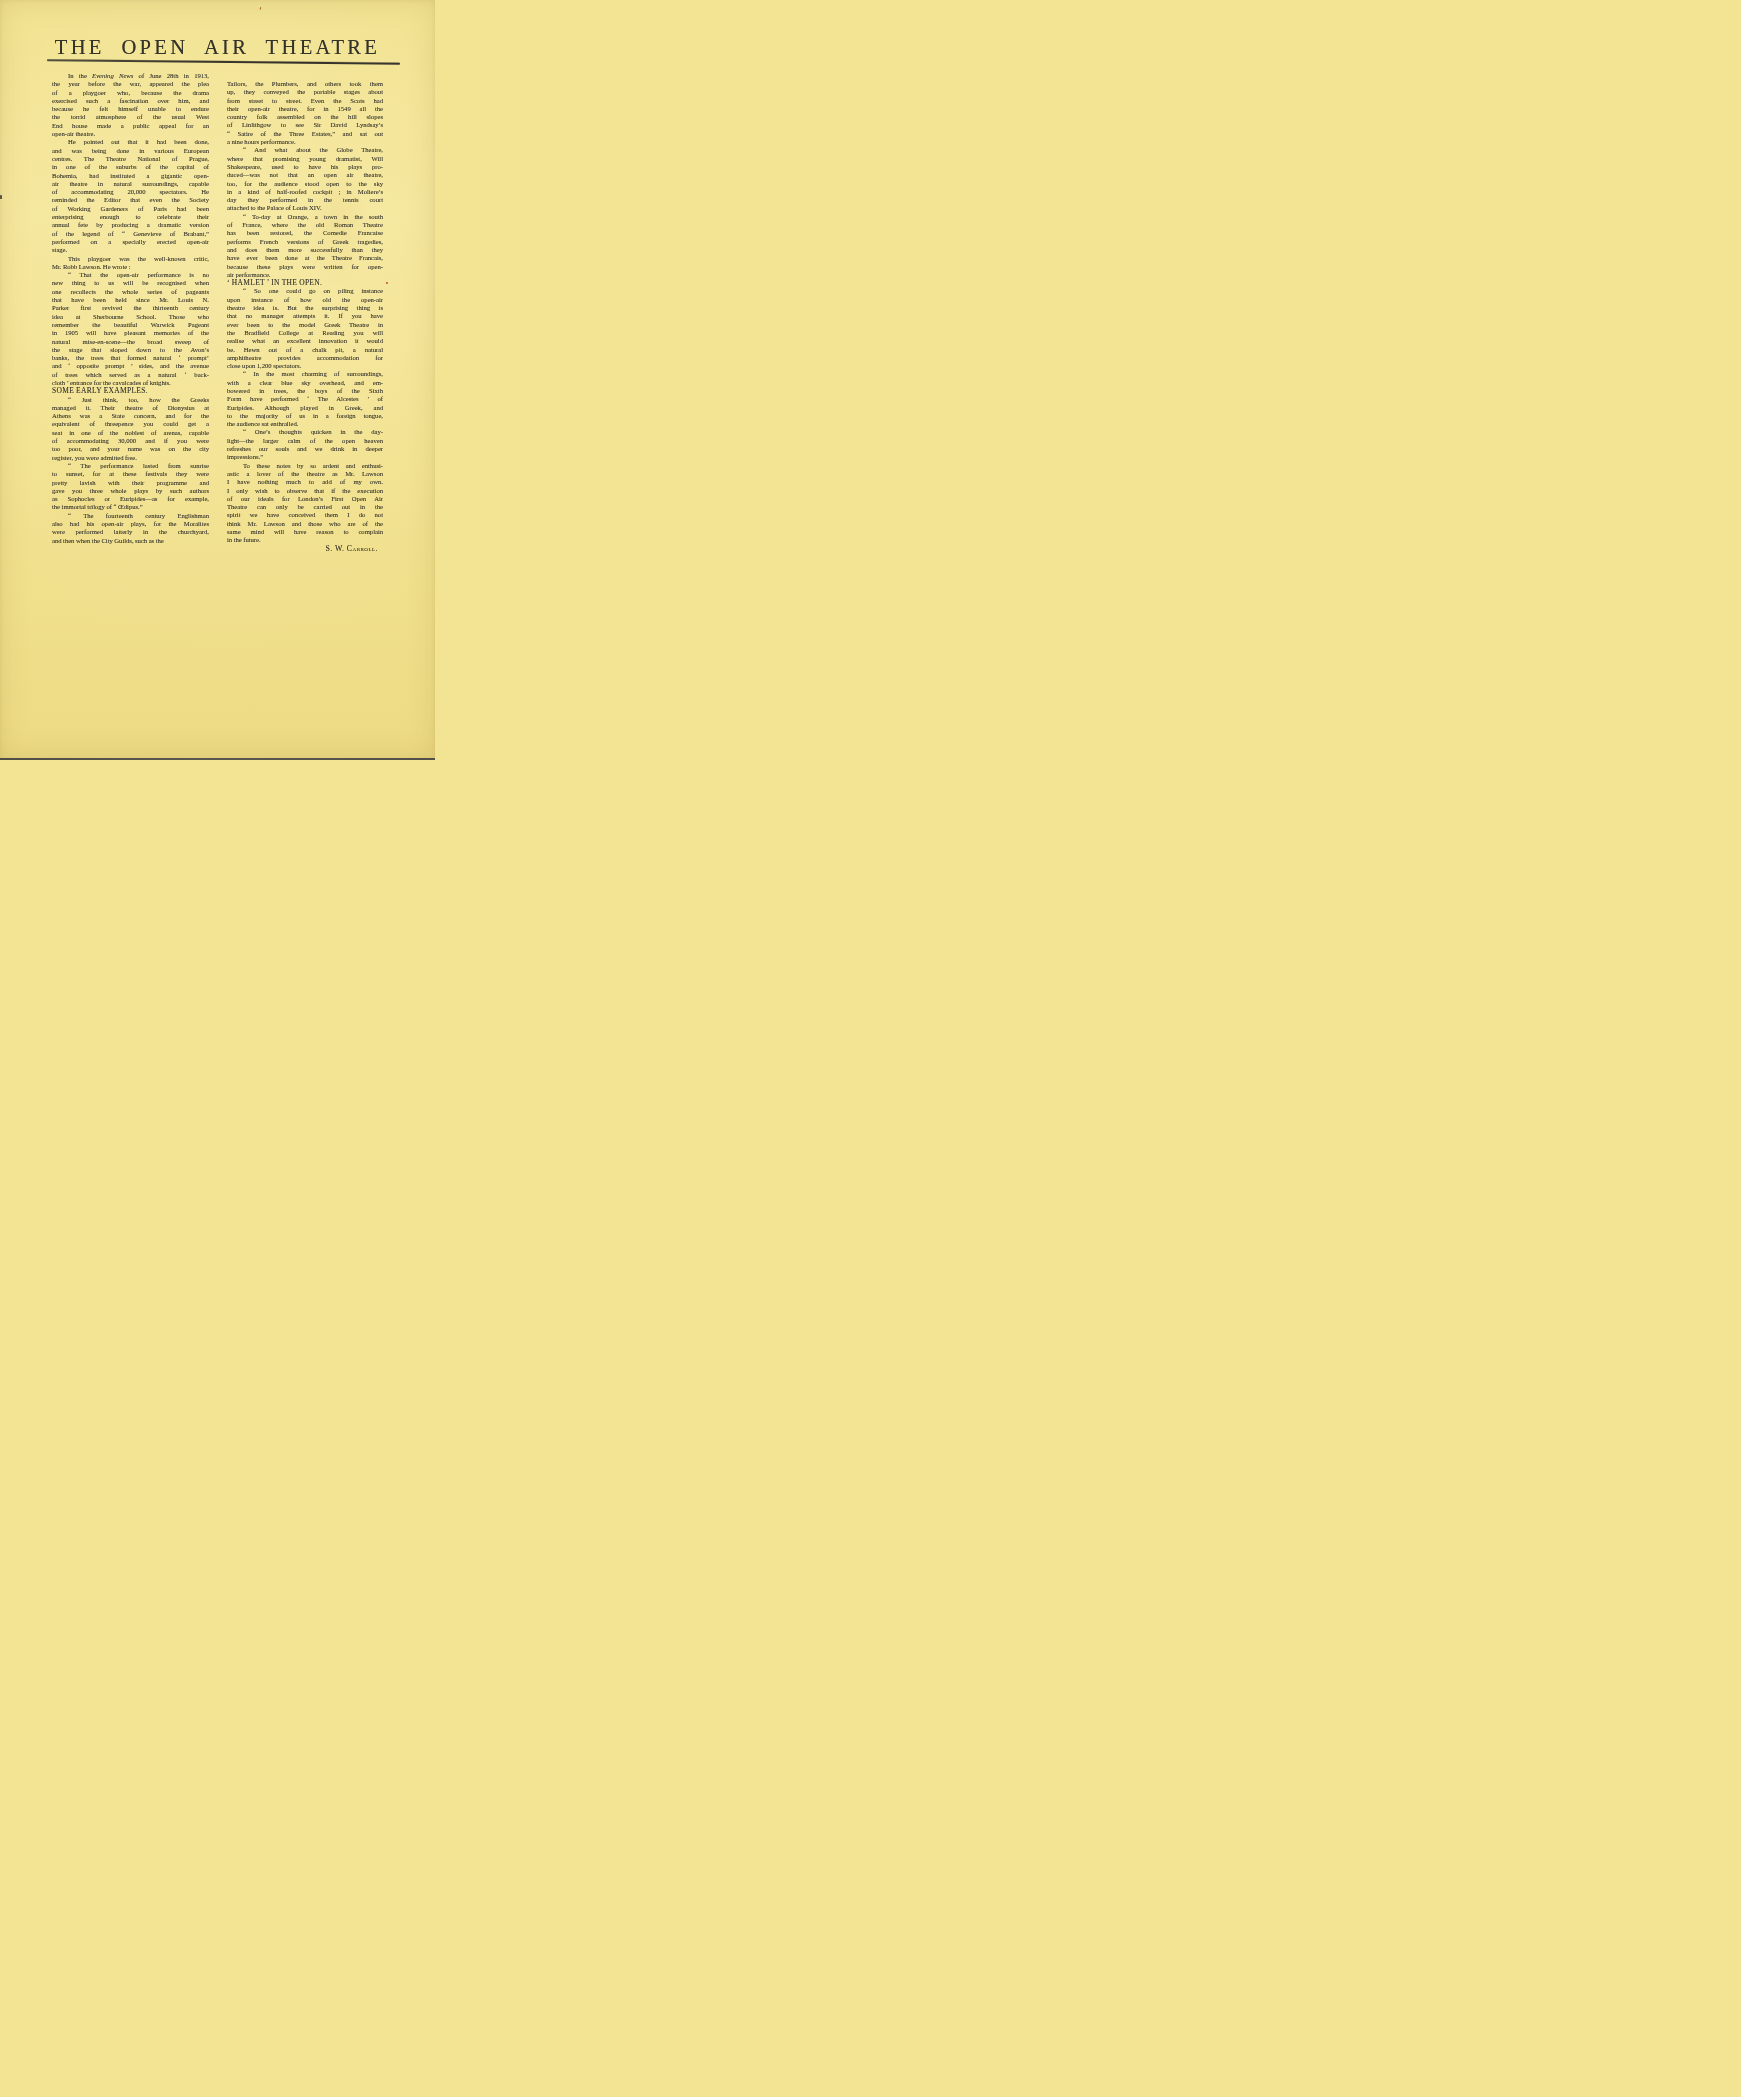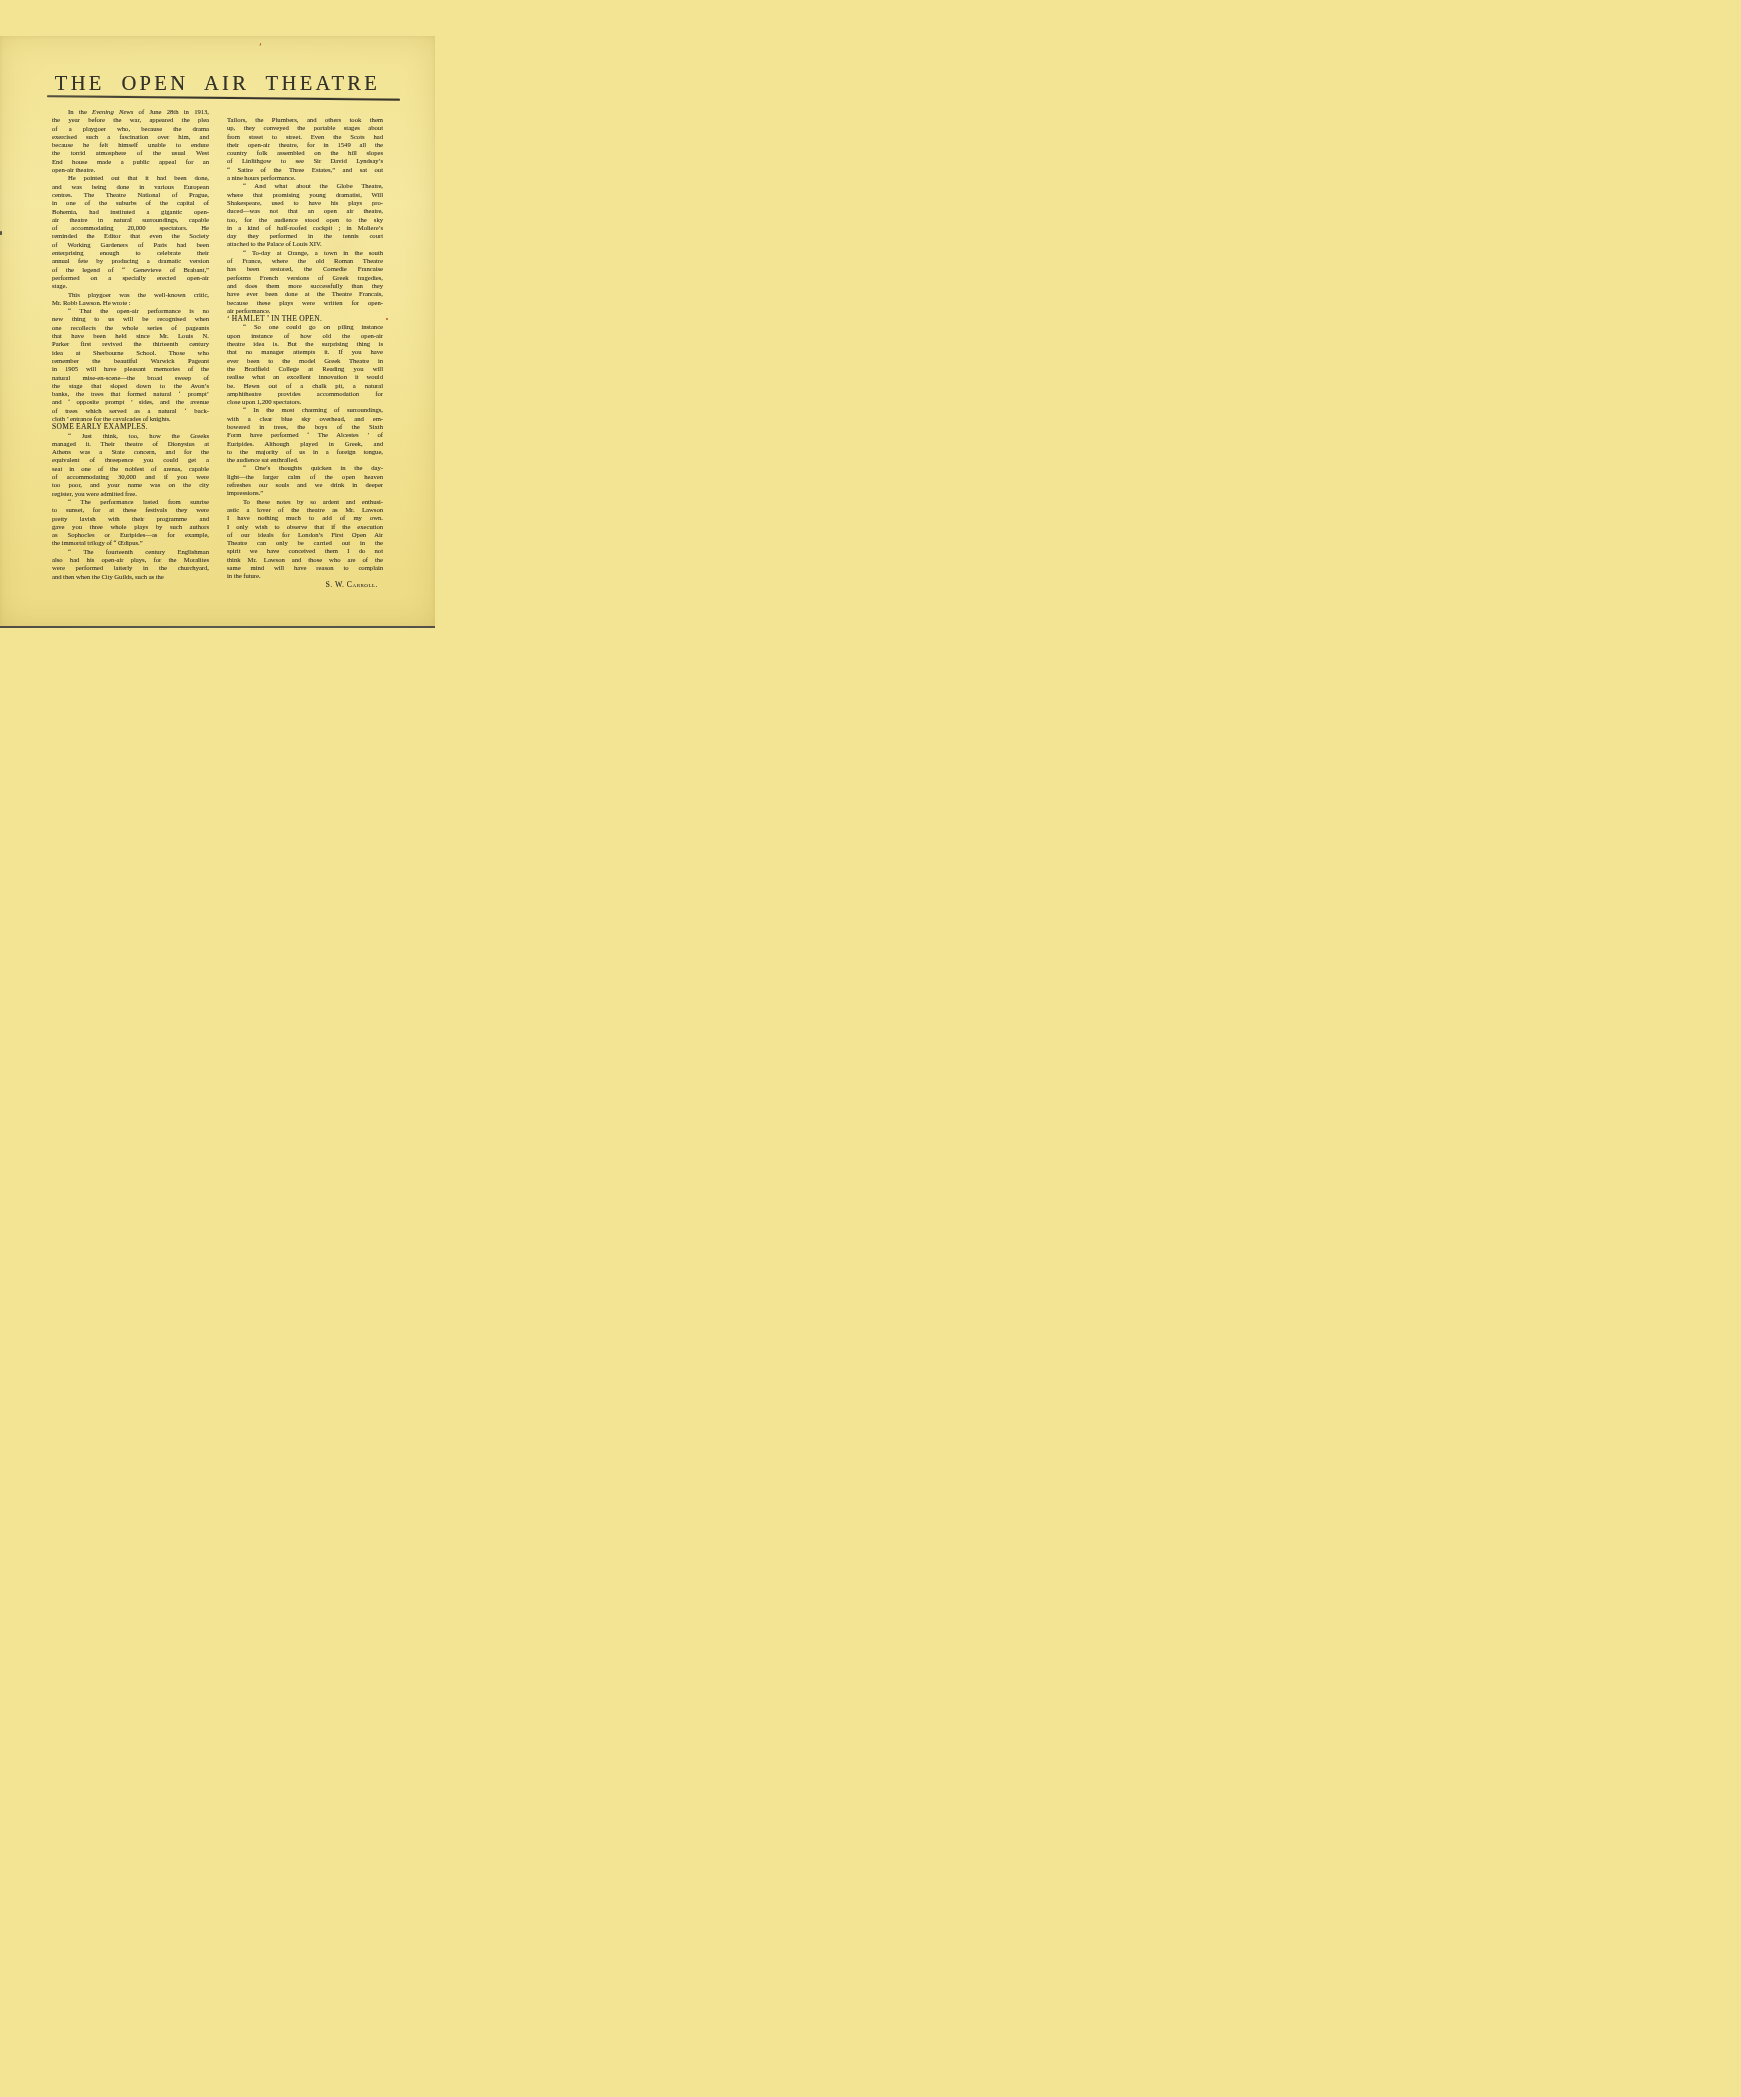--- a/index.html
+++ b/index.html
@@ -7,29 +7,28 @@
     --ink:#413e33;
   }
   html,body{
     margin:0;
     padding:0;
     background:var(--paper);
   }
   .page{
     position:relative;
     width:435px;
-    height:592px;
+    height:760px;
     overflow:hidden;
     font-family:"Liberation Serif","DejaVu Serif",serif;
     color:var(--ink);
     background:
       radial-gradient(120% 80% at 52% 38%, rgba(255,255,255,0.10), rgba(0,0,0,0) 62%),
       linear-gradient(180deg,#f2e392 0%, #f5e79b 28%, #f2e28f 64%, #eedc87 94%, #ecd984 100%);
     box-shadow: inset 0 0 29px rgba(150,125,45,0.20), inset 0 0 4.2px rgba(120,100,40,0.12);
-    margin-top: 36px;
   }
   .title{
     position:absolute;
     top:36px;
     left:0;
     right:0;
     text-align:center;
     font-size:20.6px;
     letter-spacing:0.16em;
     word-spacing:0.40em;

